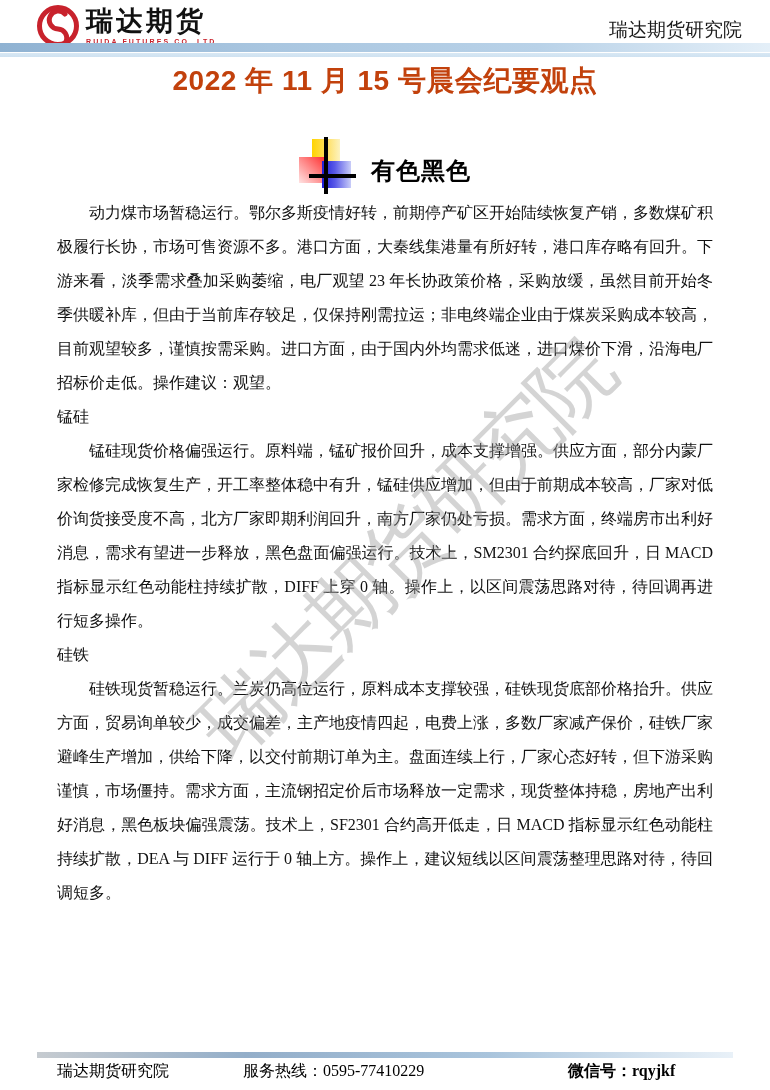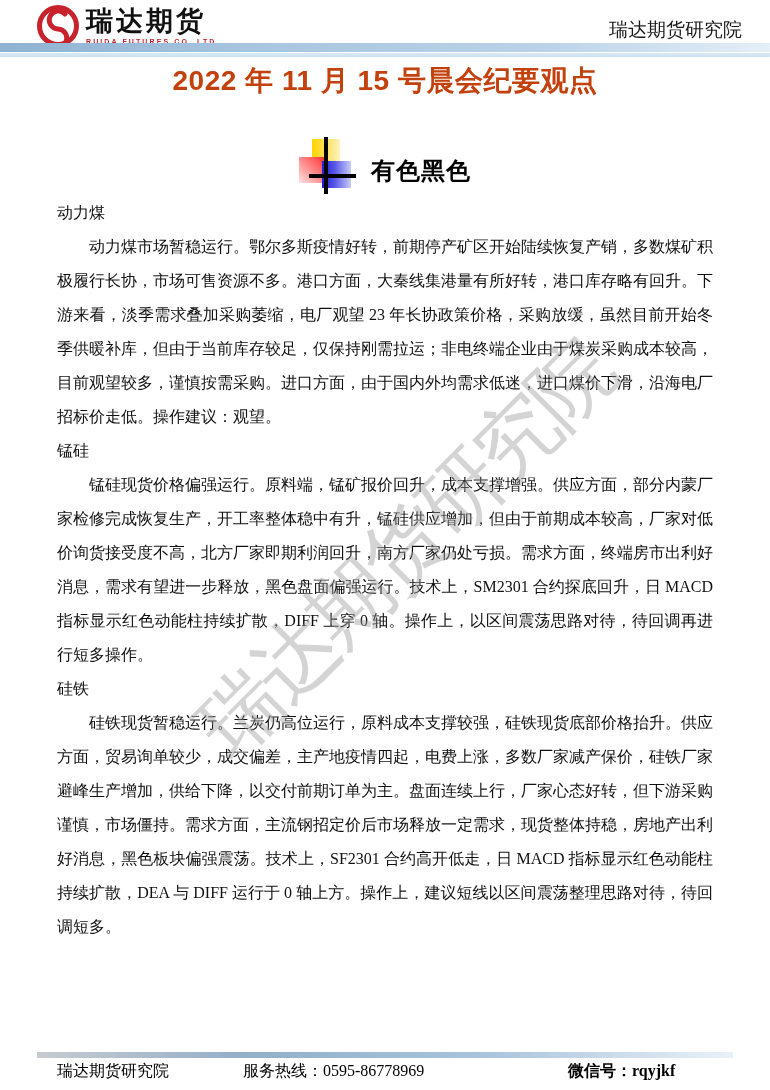--- a/index.html
+++ b/index.html
@@ -95,35 +95,34 @@
       <div class="sq-red"></div>
       <div class="sq-blue"></div>
       <div class="bar-v"></div>
       <div class="bar-h"></div>
     </div>
     <div class="cat-label">有色黑色</div>
   </div>
 
   <div class="content">
     <div class="section">
-      <h3 class="section-heading">动力煤</h3>
       <p class="section-body">动力煤市场暂稳运行。鄂尔多斯疫情好转，前期停产矿区开始陆续恢复产销，多数煤矿积极履行长协，市场可售资源不多。港口方面，大秦线集港量有所好转，港口库存略有回升。下游来看，淡季需求叠加采购萎缩，电厂观望 23 年长协政策价格，采购放缓，虽然目前开始冬季供暖补库，但由于当前库存较足，仅保持刚需拉运；非电终端企业由于煤炭采购成本较高，目前观望较多，谨慎按需采购。进口方面，由于国内外均需求低迷，进口煤价下滑，沿海电厂招标价走低。操作建议：观望。</p>
     </div>
     <div class="section">
       <h3 class="section-heading">锰硅</h3>
       <p class="section-body">锰硅现货价格偏强运行。原料端，锰矿报价回升，成本支撑增强。供应方面，部分内蒙厂家检修完成恢复生产，开工率整体稳中有升，锰硅供应增加，但由于前期成本较高，厂家对低价询货接受度不高，北方厂家即期利润回升，南方厂家仍处亏损。需求方面，终端房市出利好消息，需求有望进一步释放，黑色盘面偏强运行。技术上，SM2301 合约探底回升，日 MACD 指标显示红色动能柱持续扩散，DIFF 上穿 0 轴。操作上，以区间震荡思路对待，待回调再进行短多操作。</p>
     </div>
     <div class="section">
       <h3 class="section-heading">硅铁</h3>
       <p class="section-body">硅铁现货暂稳运行。兰炭仍高位运行，原料成本支撑较强，硅铁现货底部价格抬升。供应方面，贸易询单较少，成交偏差，主产地疫情四起，电费上涨，多数厂家减产保价，硅铁厂家避峰生产增加，供给下降，以交付前期订单为主。盘面连续上行，厂家心态好转，但下游采购谨慎，市场僵持。需求方面，主流钢招定价后市场释放一定需求，现货整体持稳，房地产出利好消息，黑色板块偏强震荡。技术上，SF2301 合约高开低走，日 MACD 指标显示红色动能柱持续扩散，DEA 与 DIFF 运行于 0 轴上方。操作上，建议短线以区间震荡整理思路对待，待回调短多。</p>
     </div>
   </div>
 
   <div class="watermark">瑞达期货研究院</div>
 
   <div class="footer-bar"></div>
   <div class="footer">
     <span class="f-institute">瑞达期货研究院</span>
-    <span class="f-hotline">服务热线：0595-86778969</span>
+    <span class="f-hotline">服务热线：0595-77410229</span>
     <span class="f-wechat">微信号：rqyjkf</span>
   </div>
 
 </div>
 
 </body></html>

